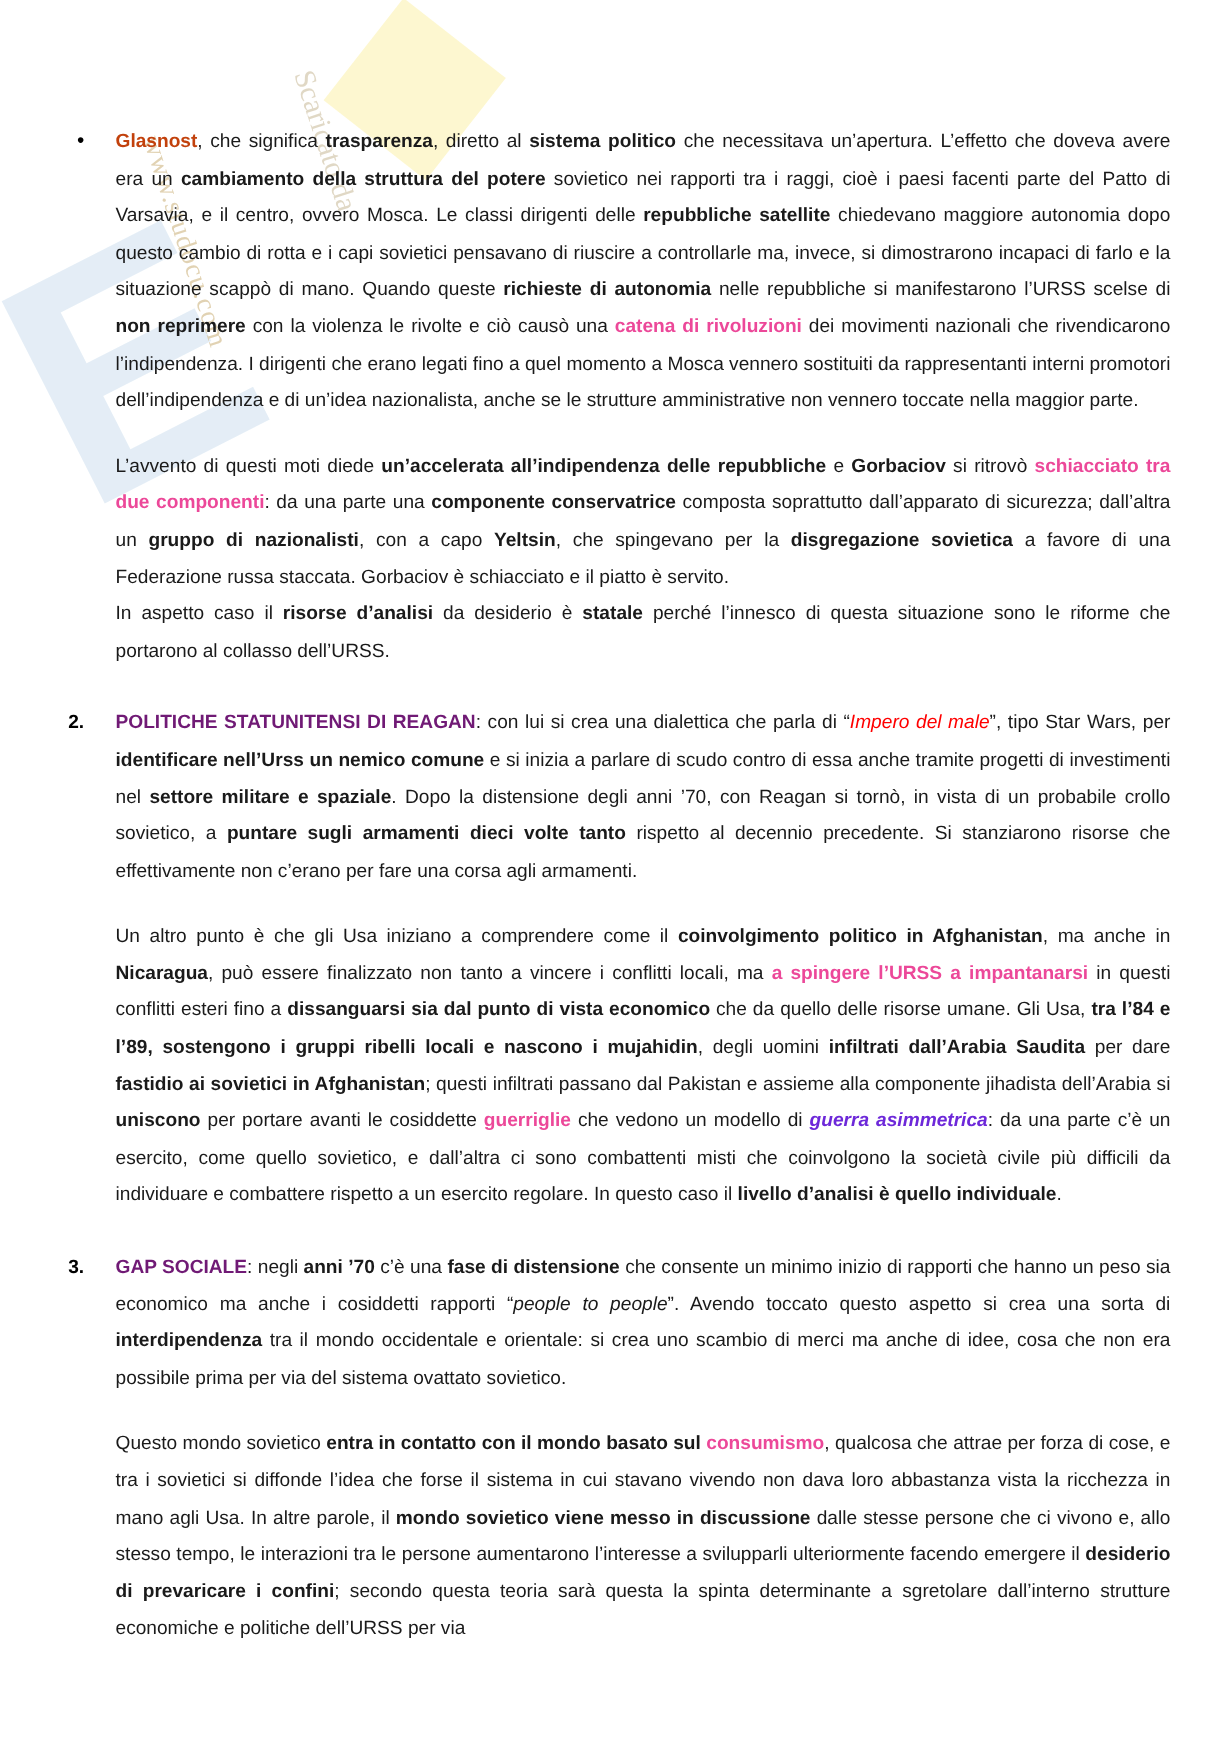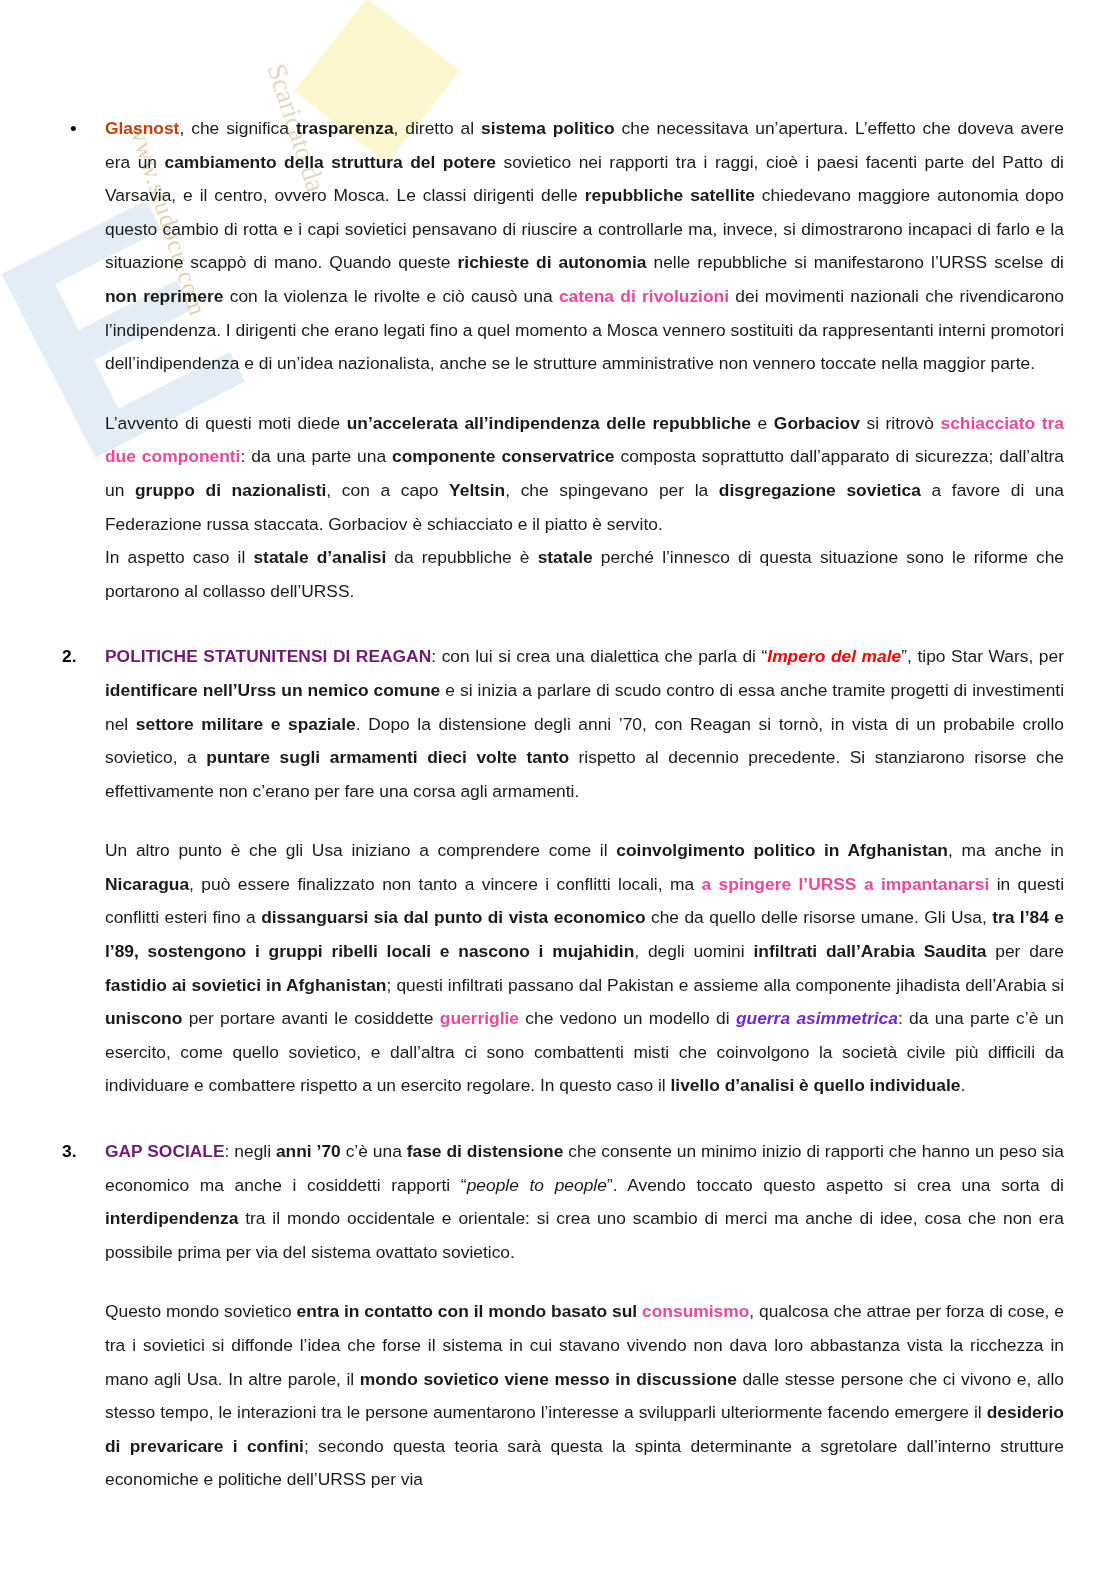--- a/index.html
+++ b/index.html
@@ -125,21 +125,21 @@
   }
   p.para + p.para {
     margin-top: 0px;
   }
 
   .block-spacer-lg { height: 32px; }
   .block-spacer-md { height: 26px; }
 
   b, .b { font-weight: bold; }
   .red    { color: #ec4899; font-weight: bold; }
-  .red-i  { color: #ff0000; font-weight: bold; font-style: italic; }
+  .red-i  { color: #ff0000; font-weight: normal; font-style: italic; }
   .orange { color: #701a75; font-weight: bold; }
   .cyan   { color: #c2410c; font-weight: bold; }
   .blue-i { color: #6d28d9; font-weight: bold; font-style: italic; }
   .bi     { font-weight: normal; font-style: italic; }
 </style>
 </head>
 <body>
 
 <div class="page">
 
@@ -154,21 +154,21 @@
 
     <div class="bullet-block">
       <span class="bullet-marker">•</span>
 
       <p class="para body-text"><span class="cyan">Glasnost</span><span>, che significa </span><b>trasparenza</b><span>, diretto al </span><b>sistema politico</b><span> che necessitava un’apertura. L’effetto che doveva avere era un </span><b>cambiamento della struttura del potere</b><span> sovietico nei rapporti tra i raggi, cioè i paesi facenti parte del Patto di Varsavia, e il centro, ovvero Mosca. Le classi dirigenti delle </span><b>repubbliche satellite</b><span> chiedevano maggiore autonomia dopo questo cambio di rotta e i capi sovietici pensavano di riuscire a controllarle ma, invece, si dimostrarono incapaci di farlo e la situazione scappò di mano. Quando queste </span><b>richieste di autonomia</b><span> nelle repubbliche si manifestarono l’URSS scelse di </span><b>non reprimere</b><span> con la violenza le rivolte e ciò causò una </span><span class="red">catena di rivoluzioni</span><span> dei movimenti nazionali che rivendicarono l’indipendenza. I dirigenti che erano legati fino a quel momento a Mosca vennero sostituiti da rappresentanti interni promotori dell’indipendenza e di un’idea nazionalista, anche se le strutture amministrative non vennero toccate nella maggior parte.</span></p>
 
       <div class="block-spacer-md"></div>
 
       <p class="para body-text"><span>L’avvento di questi moti diede </span><b>un’accelerata all’indipendenza delle repubbliche</b><span> e </span><b>Gorbaciov</b><span> si ritrovò </span><span class="red">schiacciato tra due componenti</span><span>: da una parte una </span><b>componente conservatrice</b><span> composta soprattutto dall’apparato di sicurezza; dall’altra un </span><b>gruppo di nazionalisti</b><span>, con a capo </span><b>Yeltsin</b><span>, che spingevano per la </span><b>disgregazione sovietica</b><span> a favore di una Federazione russa staccata. Gorbaciov è schiacciato e il piatto è servito.</span></p>
 
-      <p class="para body-text"><span>In aspetto caso il </span><b>statale d’analisi</b><span> da repubbliche è </span><b>statale</b><span> perché l’innesco di questa situazione sono le riforme che portarono al collasso dell’URSS.</span></p>
+      <p class="para body-text"><span>In aspetto caso il </span><b>risorse d’analisi</b><span> da desiderio è </span><b>statale</b><span> perché l’innesco di questa situazione sono le riforme che portarono al collasso dell’URSS.</span></p>
     </div>
 
     <div class="block-spacer-lg"></div>
 
     <div class="num-block">
       <span class="num-marker">2.</span>
 
       <p class="para body-text"><span class="orange">POLITICHE STATUNITENSI DI REAGAN</span><span>: con lui si crea una dialettica che parla di “</span><span class="red-i">Impero del male</span><span>”, tipo Star Wars, per </span><b>identificare nell’Urss un nemico comune</b><span> e si inizia a parlare di scudo contro di essa anche tramite progetti di investimenti nel </span><b>settore militare e spaziale</b><span>. Dopo la distensione degli anni ’70, con Reagan si tornò, in vista di un probabile crollo sovietico, a </span><b>puntare sugli armamenti dieci volte tanto</b><span> rispetto al decennio precedente. Si stanziarono risorse che effettivamente non c’erano per fare una corsa agli armamenti.</span></p>
 
       <div class="block-spacer-md"></div>

